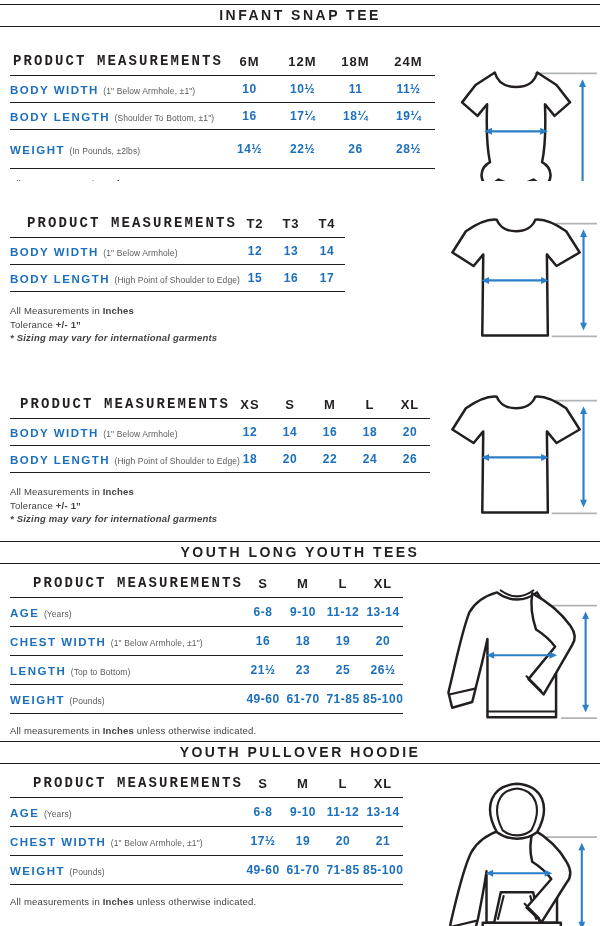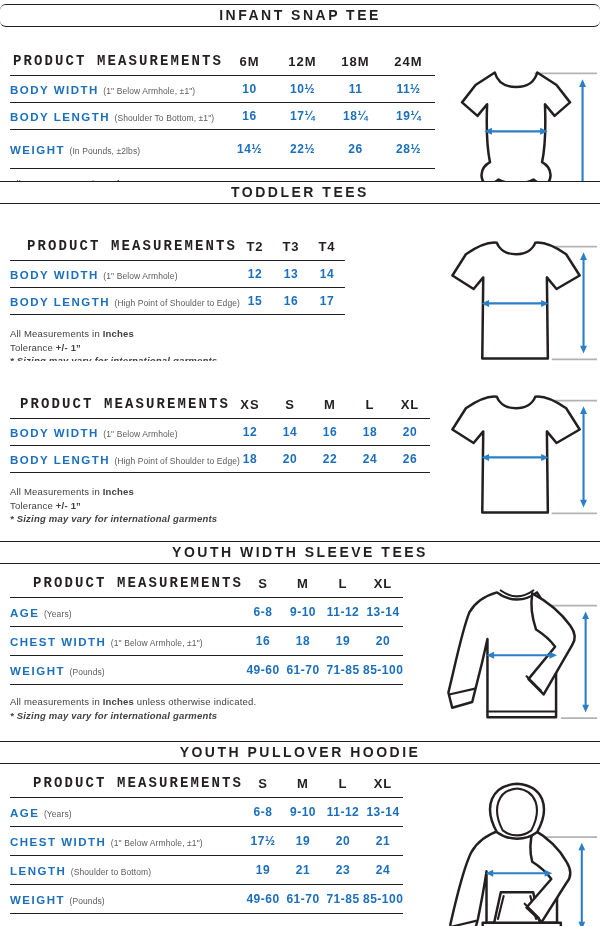--- a/index.html
+++ b/index.html
@@ -4,21 +4,21 @@
 <style>
   * { margin:0; padding:0; box-sizing:border-box; }
   html,body { background:#ffffff; }
   body {
     width:600px; height:926px; overflow:hidden;
     font-family:"Liberation Sans", sans-serif;
     color:var(--dark,#231f20);
   }
   #chart-root { width:600px; }
   .chart-section { position:relative; overflow:hidden; }
-  .chart-section.first .band { margin-top:4px;border-radius:6px; }
+  .chart-section.first .band { margin-top:4px; }
   .band {
     border-top:1.5px solid var(--dark); border-bottom:1.5px solid var(--dark);
     padding:3px 0; text-align:center;
   }
   .band-title {
     font-size:14px; line-height:15px; font-weight:800;
     letter-spacing:2.5px; color:var(--dark);
   }
   .content { position:relative; padding-left:10px; }
   table.meas-table { border-collapse:collapse; table-layout:fixed; }
@@ -129,23 +129,20 @@
             <g>
  <line x1="152" y1="26" x2="152" y2="131" stroke="#2b7fc8" stroke-width="2.2"></line>
  <polygon points="152,21 148.4,29 155.6,29" fill="#2b7fc8"></polygon>
  <polygon points="152,136 148.4,128 155.6,128" fill="#2b7fc8"></polygon>
             </g>
   </svg>
         </div>
     </div>
     </section>
     <section class="chart-section" style="height: 180px;">
-    <div class="band">
-      <div class="band-title">TODDLER TEES</div>
-    </div>
     <div class="content" style="padding-top:34px">
       <table class="meas-table" style="width:335px">
         <colgroup>
             <col style="width:227px">
             <col>
             <col>
             <col>
           </colgroup>
         <thead>
           <tr>
@@ -265,21 +262,21 @@
  <line x1="153" y1="24" x2="153" y2="119" stroke="#2b7fc8" stroke-width="2.2"></line>
  <polygon points="153,19 149.4,27 156.6,27" fill="#2b7fc8"></polygon>
  <polygon points="153,124 149.4,116 156.6,116" fill="#2b7fc8"></polygon>
             </g>
   </svg>
         </div>
     </div>
     </section>
     <section class="chart-section" style="height: 200px;">
     <div class="band">
-      <div class="band-title">YOUTH WIDTH SLEEVE TEES</div>
+      <div class="band-title">YOUTH LONG YOUTH TEES</div>
     </div>
     <div class="content" style="padding-top:11px">
       <table class="meas-table" style="width:393px">
         <colgroup>
             <col style="width:233px">
             <col>
             <col>
             <col>
             <col>
           </colgroup>
@@ -305,20 +302,30 @@
     </tr>
     <tr class="data-row">
       <td class="label-cell" style="padding:5px 0 5px 0">
         <span class="row-label">CHEST WIDTH</span>
         <span class="row-note">(1" Below Armhole, ±1")</span>
       </td>
       <td class="val-cell" style="padding:5px 0">16</td>
               <td class="val-cell" style="padding:5px 0">18</td>
               <td class="val-cell" style="padding:5px 0">19</td>
               <td class="val-cell" style="padding:5px 0">20</td>
+    </tr>
+    <tr class="data-row">
+      <td class="label-cell" style="padding:5px 0 5px 0">
+        <span class="row-label">LENGTH</span>
+        <span class="row-note">(Top to Bottom)</span>
+      </td>
+      <td class="val-cell" style="padding:5px 0">21½</td>
+              <td class="val-cell" style="padding:5px 0">23</td>
+              <td class="val-cell" style="padding:5px 0">25</td>
+              <td class="val-cell" style="padding:5px 0">26½</td>
     </tr>
     <tr class="data-row">
       <td class="label-cell" style="padding:5px 0 5px 0">
         <span class="row-label">WEIGHT</span>
         <span class="row-note">(Pounds)</span>
       </td>
       <td class="val-cell" style="padding:5px 0">49-60</td>
               <td class="val-cell" style="padding:5px 0">61-70</td>
               <td class="val-cell" style="padding:5px 0">71-85</td>
               <td class="val-cell" style="padding:5px 0">85-100</td>
@@ -388,30 +395,20 @@
     </tr>
     <tr class="data-row">
       <td class="label-cell" style="padding:5px 0 5px 0">
         <span class="row-label">CHEST WIDTH</span>
         <span class="row-note">(1" Below Armhole, ±1")</span>
       </td>
       <td class="val-cell" style="padding:5px 0">17½</td>
               <td class="val-cell" style="padding:5px 0">19</td>
               <td class="val-cell" style="padding:5px 0">20</td>
               <td class="val-cell" style="padding:5px 0">21</td>
-    </tr>
-    <tr class="data-row">
-      <td class="label-cell" style="padding:5px 0 5px 0">
-        <span class="row-label">LENGTH</span>
-        <span class="row-note">(Shoulder to Bottom)</span>
-      </td>
-      <td class="val-cell" style="padding:5px 0">19</td>
-              <td class="val-cell" style="padding:5px 0">21</td>
-              <td class="val-cell" style="padding:5px 0">23</td>
-              <td class="val-cell" style="padding:5px 0">24</td>
     </tr>
     <tr class="data-row">
       <td class="label-cell" style="padding:5px 0 5px 0">
         <span class="row-label">WEIGHT</span>
         <span class="row-note">(Pounds)</span>
       </td>
       <td class="val-cell" style="padding:5px 0">49-60</td>
               <td class="val-cell" style="padding:5px 0">61-70</td>
               <td class="val-cell" style="padding:5px 0">71-85</td>
               <td class="val-cell" style="padding:5px 0">85-100</td>

